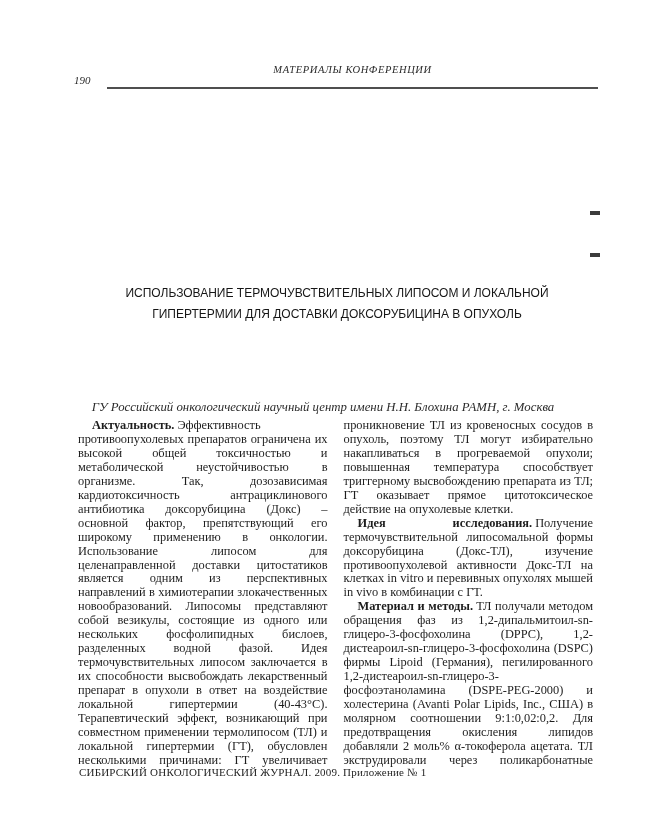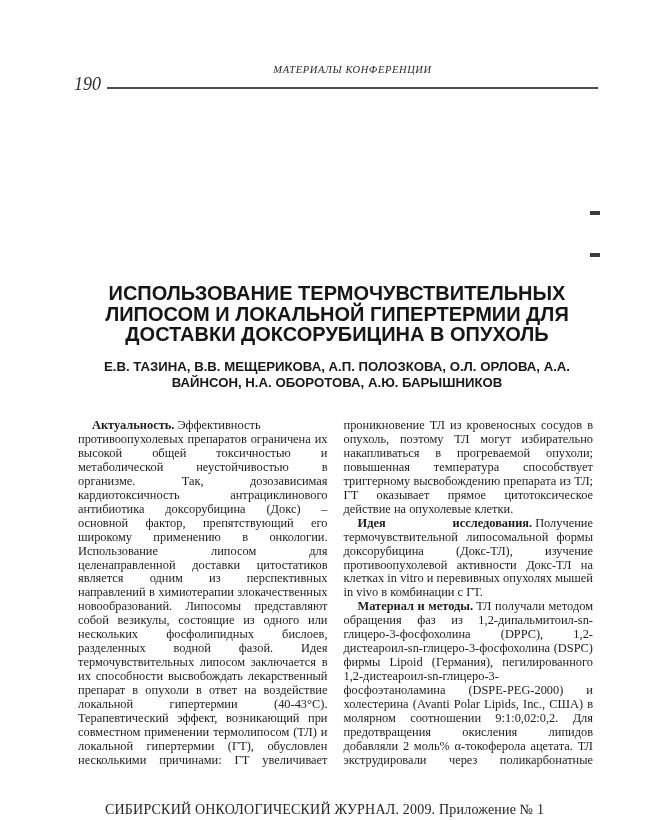--- a/index.html
+++ b/index.html
@@ -26,43 +26,43 @@
     font-family:"Liberation Serif", serif;
     font-style:italic;
     font-size:10.5px;
     letter-spacing:0.6px;
     color:var(--ink-soft);
   }
   .page-number{
     position:absolute;top:74px;left:74px;
     font-family:"Liberation Serif", serif;
     font-style:italic;
-    font-size:18px;
+    font-size:11px;
     color:var(--ink-soft);
   }
   .header-rule{
     position:absolute;top:87px;left:107px;
     width:491px;height:2px;
     background:var(--rule);
   }
   
   .scan-dash{
     position:absolute;left:590px;
     width:10px;height:4px;
     background:var(--mark);
   }
   .scan-dash.d1{top:211px;}
   .scan-dash.d2{top:253px;}
   
   .article-title{
     position:absolute;top:283px;left:87px;width:500px;
     text-align:center;
     font-family:"Liberation Sans", sans-serif;
-    font-weight:bold;
-    font-size:20px;
+    font-weight:normal;
+    font-size:12px;
     line-height:20.5px;
     color:#161616;
   }
   .article-authors{
     position:absolute;top:359px;left:102px;width:470px;
     text-align:center;
     font-family:"Liberation Sans", sans-serif;
     font-weight:bold;
     font-size:13.2px;
     line-height:15.8px;
@@ -87,46 +87,45 @@
     font-family:"Liberation Serif", serif;
     font-size:12.4px;
     line-height:13.95px;
     text-align:justify;
     color:var(--ink);
   }
   .para{text-indent:14px;}
   .para .lead{margin-right:3px;}
   
   .journal-footer{
-    position:absolute;top:802px;left:79px;
+    position:absolute;top:766px;left:79px;
     font-family:"Liberation Serif", serif;
-    font-size:14px;
+    font-size:11px;
     letter-spacing:0.2px;
     color:#242424;
-    margin-left:26px;
   }
 </style>
 </head>
 <body>
 
 <div class="sheet">
 
   <div class="running-title">МАТЕРИАЛЫ КОНФЕРЕНЦИИ</div>
 
   <div class="page-number">190</div>
 
   <div class="header-rule"></div>
 
   <div class="scan-dash d1"></div>
   <div class="scan-dash d2"></div>
 
   <h1 class="article-title">ИСПОЛЬЗОВАНИЕ ТЕРМОЧУВСТВИТЕЛЬНЫХ ЛИПОСОМ И ЛОКАЛЬНОЙ ГИПЕРТЕРМИИ ДЛЯ ДОСТАВКИ ДОКСОРУБИЦИНА В ОПУХОЛЬ</h1>
 
-  <div class="article-authors">Е.В. ТАЗИНА, В.В. МЕЩЕРИКОВА, А.П. ПОЛОЗКОВА, О.Л. ОРЛОВА, А.А. ВАЙНСОН, Н.А. ОБОРОТОВА, А.Ю. БАРЫШНИКОВ</div>
 
+  <div class="article-affiliation">ГУ Российский онкологический научный центр имени Н.Н. Блохина РАМН, г. Москва</div>
 
   <div class="article-body">
     <p class="para">
       <b class="lead">Актуальность.</b><span>Эффективность противоопухолевых препаратов ограничена их высокой общей токсичностью и метаболической неустойчивостью в организме. Так, дозозависимая кардиотоксичность антрациклинового антибиотика доксорубицина (Докс) – основной фактор, препятствующий его широкому применению в онкологии. Использование липосом для целенаправленной доставки цитостатиков является одним из перспективных направлений в химиотерапии злокачественных новообразований. Липосомы представляют собой везикулы, состоящие из одного или нескольких фосфолипидных бислоев, разделенных водной фазой. Идея термочувствительных липосом заключается в их способности высвобождать лекарственный препарат в опухоли в ответ на воздействие локальной гипертермии (40-43°С). Терапевтический эффект, возникающий при совместном применении термолипосом (ТЛ) и локальной гипертермии (ГТ), обусловлен несколькими причинами: ГТ увеличивает проникновение ТЛ из кровеносных сосудов в опухоль, поэтому ТЛ могут избирательно накапливаться в прогреваемой опухоли; повышенная температура способствует триггерному высвобождению препарата из ТЛ; ГТ оказывает прямое цитотоксическое действие на опухолевые клетки.</span>
     </p>
     <p class="para">
       <b class="lead">Идея исследования.</b><span>Получение термочувствительной липосомальной формы доксорубицина (Докс-ТЛ), изучение противоопухолевой активности Докс-ТЛ на клетках in vitro и перевивных опухолях мышей in vivo в комбинации с ГТ.</span>
     </p>
     <p class="para">
       <b class="lead">Материал и методы.</b><span>ТЛ получали методом обращения фаз из 1,2-дипальмитоил-sn-глицеро-3-фосфохолина (DPPC), 1,2-дистеароил-sn-глицеро-3-фосфохолина (DSPC) фирмы Lipoid (Германия), пегилированного 1,2-дистеароил-sn-глицеро-3-фосфоэтаноламина (DSPE-PEG-2000) и холестерина (Avanti Polar Lipids, Inc., США) в молярном соотношении 9:1:0,02:0,2. Для предотвращения окисления липидов добавляли 2 моль% α-токоферола ацетата. ТЛ экструдировали через поликарбонатные мембраны Whatman с размером пор 200 нм при 50°С с помощью мини-экструдера Avanti Mini-Extruder (США). Докс загружали в ТЛ против градиента сульфата аммония при 50°С в течение 1 ч. Весовое соотношение препарат:липиды – 0,13:1. Для</span>

